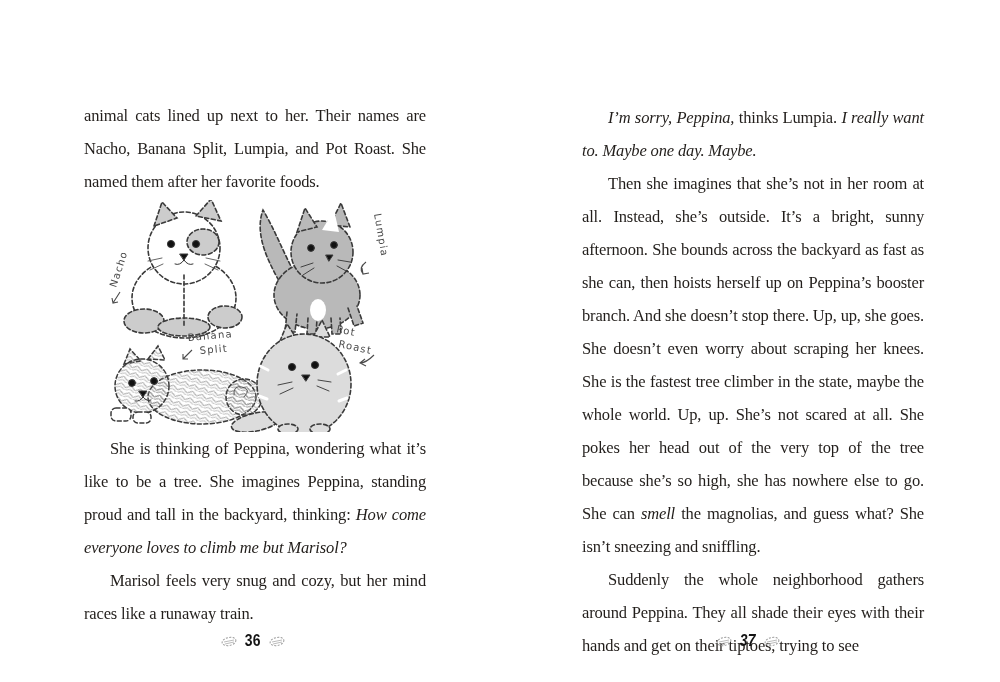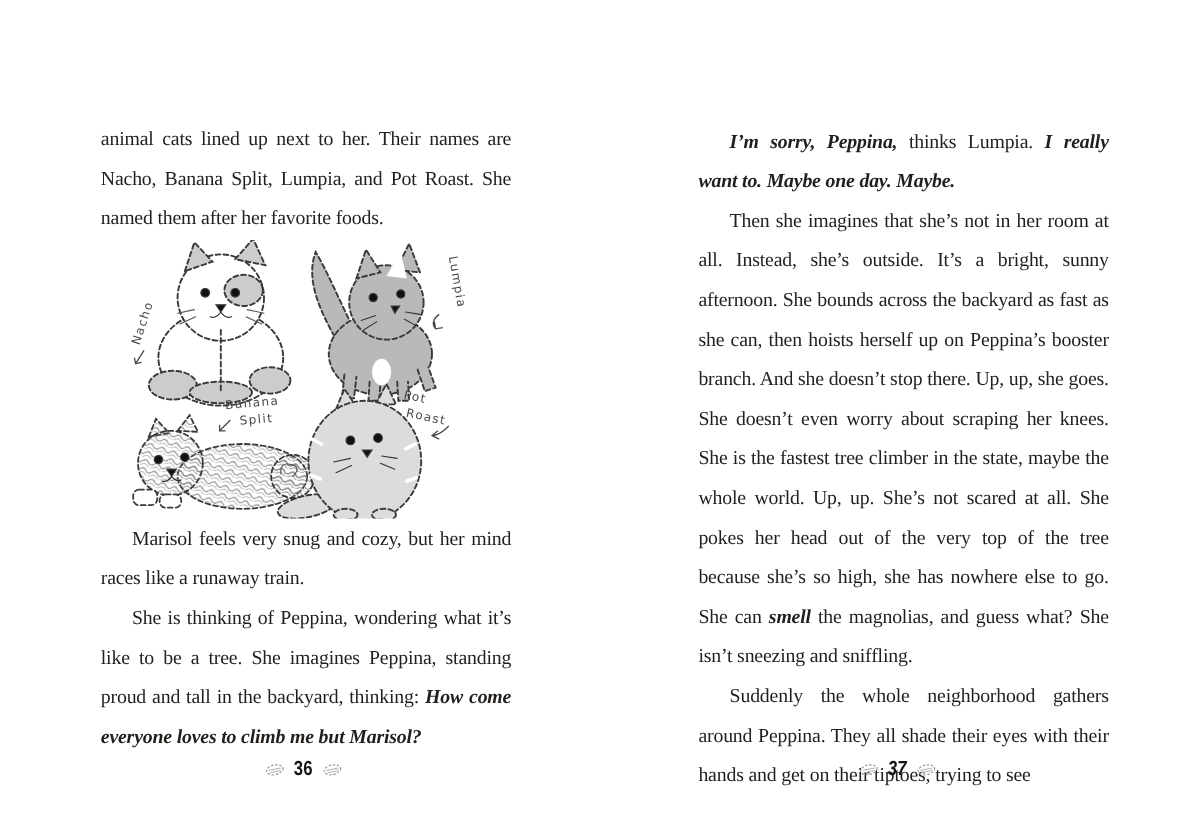--- a/index.html
+++ b/index.html
@@ -9,21 +9,21 @@
   }
   .spread{position:relative;width:1000px;height:682px;background:#ffffff;}
   .page-col{
     position:absolute;width:342px;color:#221e1b;
     font-size:16.5px;line-height:33px;letter-spacing:-0.15px;
   }
   .page-col.left{left:84px;top:99px;}
   .page-col.right{left:582px;top:101px;}
   p.para{margin:0;text-align:justify;}
   p.para.indent{text-indent:26px;}
-  i{font-style:italic;font-weight:bold;}
+  i{font-style:italic;}
   .illustration-wrap{width:338px;height:232px;margin:2px 0 0 0;}
   .sketch-label{
     font-family:"DejaVu Sans", sans-serif;font-size:10px;letter-spacing:1.2px;
     fill:#4a4a4a;
   }
   .folio{
     position:absolute;top:631px;display:flex;align-items:center;gap:6px;
     justify-content:center;width:110px;
   }
   .folio.left{left:198px;}
@@ -139,22 +139,22 @@
         </g>
 
         <g>
           <text class="sketch-label" transform="translate(252,132) rotate(12)">Pot</text>
           <text class="sketch-label" transform="translate(254,147) rotate(12)">Roast</text>
           <path d="M290,155 q-8,8 -14,8 m5,-4 l-5,4 l6,3" fill="none" stroke="#4a4a4a" stroke-width="1.1"></path>
         </g>
       </svg>
     </div>
 
+    <p class="para indent"><span>She is thinking of Peppina, wondering what it’s like to be a tree. She imagines Peppina, standing proud and tall in the backyard, thinking: </span><i>How come everyone loves to climb me but Marisol?</i></p>
     <p class="para indent"><span>Marisol feels very snug and cozy, but her mind races like a runaway train.</span></p>
-    <p class="para indent"><span>She is thinking of Peppina, wondering what it’s like to be a tree. She imagines Peppina, standing proud and tall in the backyard, thinking: </span><i>How come everyone loves to climb me but Marisol?</i></p>
   </div>
 
   <div class="page-col right">
     <p class="para indent"><i>I’m sorry, Peppina,</i><span> thinks Lumpia. </span><i>I really want to. Maybe one day. Maybe.</i></p>
     <p class="para indent"><span>Then she imagines that she’s not in her room at all. Instead, she’s outside. It’s a bright, sunny afternoon. She bounds across the backyard as fast as she can, then hoists herself up on Peppina’s booster branch. And she doesn’t stop there. Up, up, she goes. She doesn’t even worry about scraping her knees. She is the fastest tree climber in the state, maybe the whole world. Up, up. She’s not scared at all. She pokes her head out of the very top of the tree because she’s so high, she has nowhere else to go. She can </span><i>smell</i><span> the magnolias, and guess what? She isn’t sneezing and sniffling.</span></p>
     <p class="para indent"><span>Suddenly the whole neighborhood gathers around Peppina. They all shade their eyes with their hands and get on their tiptoes, trying to see</span></p>
   </div>
 
   <div class="folio left">
     <svg width="16" height="11" viewBox="0 0 16 11">

